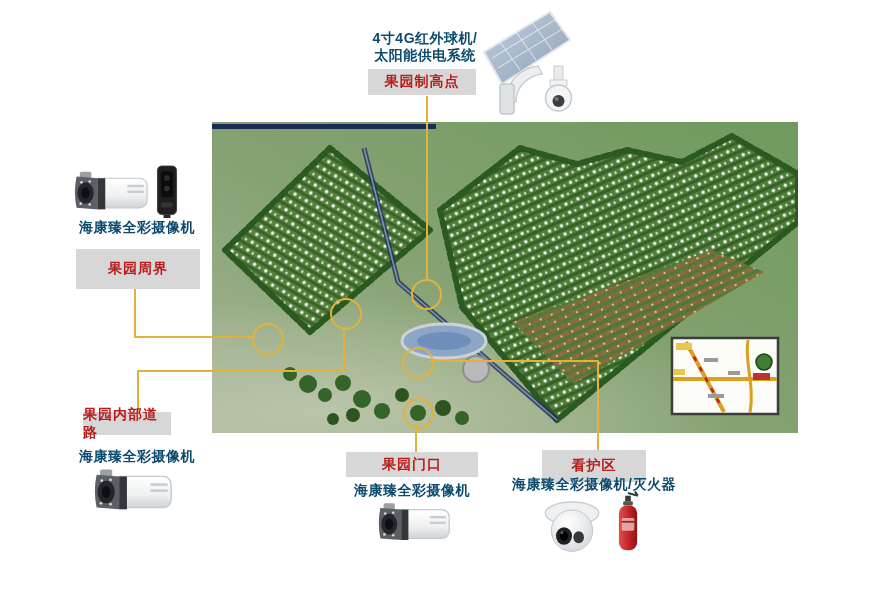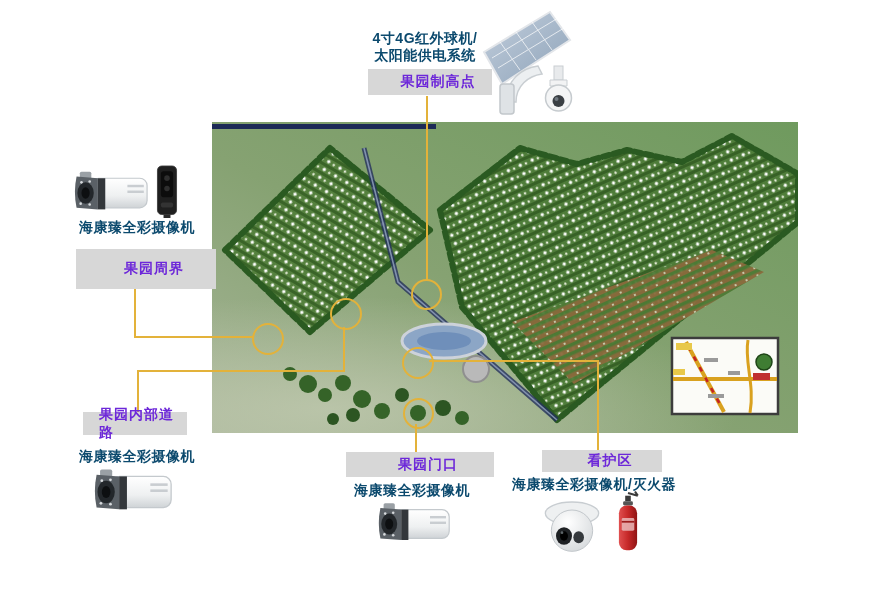--- a/index.html
+++ b/index.html
@@ -9,23 +9,23 @@
   }
   
   .photo{position:absolute;left:212px;top:122px;width:586px;height:311px;z-index:1;}
   
   .h-line,.v-line{position:absolute;background:#e3b23a;z-index:5;}
   .h-line{height:2px;}
   .v-line{width:2px;}
   .marker{position:absolute;border:2px solid #e3b23a;border-radius:50%;background:transparent;z-index:5;}
   
   .zone-box{
-    position:absolute;background:#d7d7d7;color:#6d28d9;z-index:6;
+    position:absolute;background:#d7d7d7;color:#b91c1c;z-index:6;
     display:flex;align-items:center;justify-content:center;
-    font-size:14px;font-weight:bold;letter-spacing:1px;padding-left:16px;
+    font-size:14px;font-weight:bold;letter-spacing:1px;
   }
   
   .desc{
     position:absolute;color:#0c4a6e;z-index:6;text-align:center;
     font-size:14px;font-weight:bold;line-height:1.18;letter-spacing:0.5px;
   }
   .device{position:absolute;z-index:6;}
 </style>
 </head>
 <body>
@@ -231,21 +231,21 @@
     <ellipse cx="19" cy="30" rx="5" ry="7" fill="#0d0f11"></ellipse>
     <circle cx="14" cy="17" r="1.6" fill="#d7dadd"></circle>
       <circle cx="24" cy="16" r="1.6" fill="#d7dadd"></circle>
     <circle cx="13" cy="43" r="1.6" fill="#d7dadd"></circle>
       <circle cx="24" cy="44" r="1.6" fill="#d7dadd"></circle>
     <rect x="34" y="12" width="9" height="38" fill="#33373b"></rect>
     <rect x="70" y="20" width="20" height="3" fill="#c9cdd1"></rect>
       <rect x="70" y="27" width="20" height="3" fill="#c9cdd1"></rect>
   </svg>
 
-  <div class="zone-box" style="left:542px;top:450px;width:104px;height:22px;">
+  <div class="zone-box" style="left:542px;top:450px;width:104px;height:32px;">
     <span>看护区</span>
   </div>
   <div class="desc" style="left:512px;top:476px;width:164px;">
     <div>海康臻全彩摄像机/灭火器</div>
   </div>
   <svg class="device" style="left:538px;top:496px;" width="68" height="60" viewBox="0 0 100 90">
     <defs>
       <radialGradient id="domeG" cx="0.4" cy="0.3" r="0.9">
         <stop offset="0" stop-color="#ffffff"></stop>
           <stop offset="1" stop-color="#cfd3d6"></stop>

